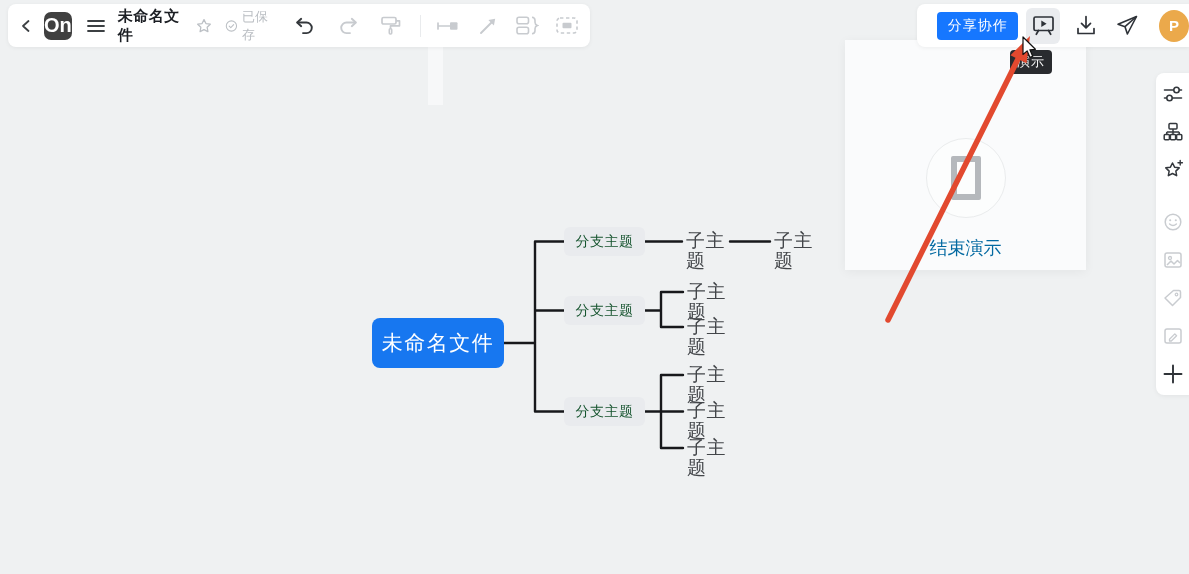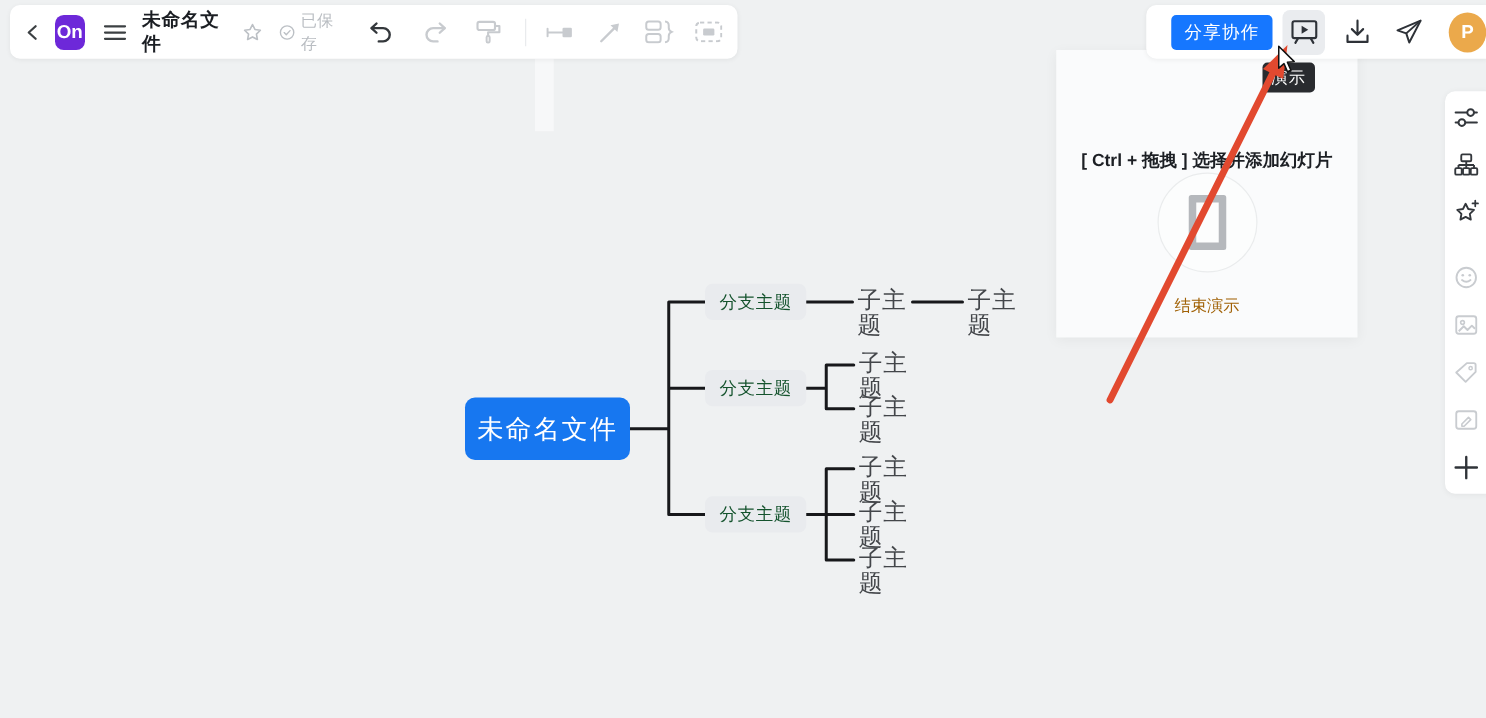--- a/index.html
+++ b/index.html
@@ -17,22 +17,22 @@
 
   
   .tb-left {
     position:absolute; left:8px; top:4px; width:582px; height:43px;
     background:#ffffff; border-radius:8px; z-index:10;
     display:flex; align-items:center; padding:0 12px;
     box-shadow:0 1px 4px rgba(0,0,0,.06);
   }
   .icon-btn { display:flex; align-items:center; justify-content:center; cursor:pointer; }
   .logo {
-    width:28px; height:28px; background:#6d28d9; border-radius:7px;
-    color:#fff; font-weight:700; font-size:15px;
+    width:28px; height:28px; background:#404040; border-radius:7px;
+    color:#fff; font-weight:700; font-size:20px;
     display:flex; align-items:center; justify-content:center;
     margin-left:12px;
   }
   .burger { margin-left:15px; }
   .doc-title { margin-left:13px; font-size:15px; font-weight:700; color:#1b1e23; letter-spacing:.5px; }
   .star-btn { margin-left:15px; }
   .saved { margin-left:13px; display:flex; align-items:center; gap:4px; color:#b9bdc2; font-size:13px; }
   .undo-btn { margin-left:21px; }
   .redo-btn { margin-left:23px; }
   .roller-btn { margin-left:21px; }
@@ -80,21 +80,21 @@
   }
   .slide-circle {
     position:absolute; top:98px; left:50%; transform:translateX(-50%);
     width:80px; height:80px; border-radius:50%;
     border:1px solid #eaeced; background:#fcfdfd;
     display:flex; align-items:center; justify-content:center;
   }
   .slide-glyph { width:30px; height:44px; border:6px solid #b5b8bc; border-radius:2px; }
   .end-pres {
     position:absolute; top:196px; left:0; right:0;
-    text-align:center; font-size:13px; color:#a16207; cursor:pointer;font-family:Liberation Serif, serif;
+    text-align:center; font-size:18px; color:#0369a1; cursor:pointer;font-family:Liberation Serif, serif;
   }
 
   
   .tooltip {
     position:absolute; left:1010px; top:50px; z-index:30;
     background:rgba(23,25,29,.92); color:#fff; font-size:13px;
     padding:3px 7px; border-radius:4px; letter-spacing:1px;
   }
 
   
@@ -246,21 +246,20 @@
   <span class="icon-btn send-btn">
     <svg width="25" height="25" viewBox="0 0 25 25">
         <path d="M21.5 3.5 L3 11.3 L10 13.7 L12.4 21 Z" fill="none" stroke="#2e3238" stroke-width="1.6" stroke-linejoin="round"></path>
         <path d="M10 13.7 L21.5 3.5" fill="none" stroke="#2e3238" stroke-width="1.6"></path>
       </svg>
   </span>
   <span class="avatar">P</span>
 </div>
 
 <div class="slides-panel">
-  <div class="slides-hint">[ Ctrl + 拖拽 ] 选择并添加幻灯片</div>
   <div class="slide-circle">
     <div class="slide-glyph"></div>
   </div>
   <div class="end-pres">结束演示</div>
 </div>
 
 <div class="tooltip">演示</div>
 
 <div class="sidebar">
   <span class="sb-item">

